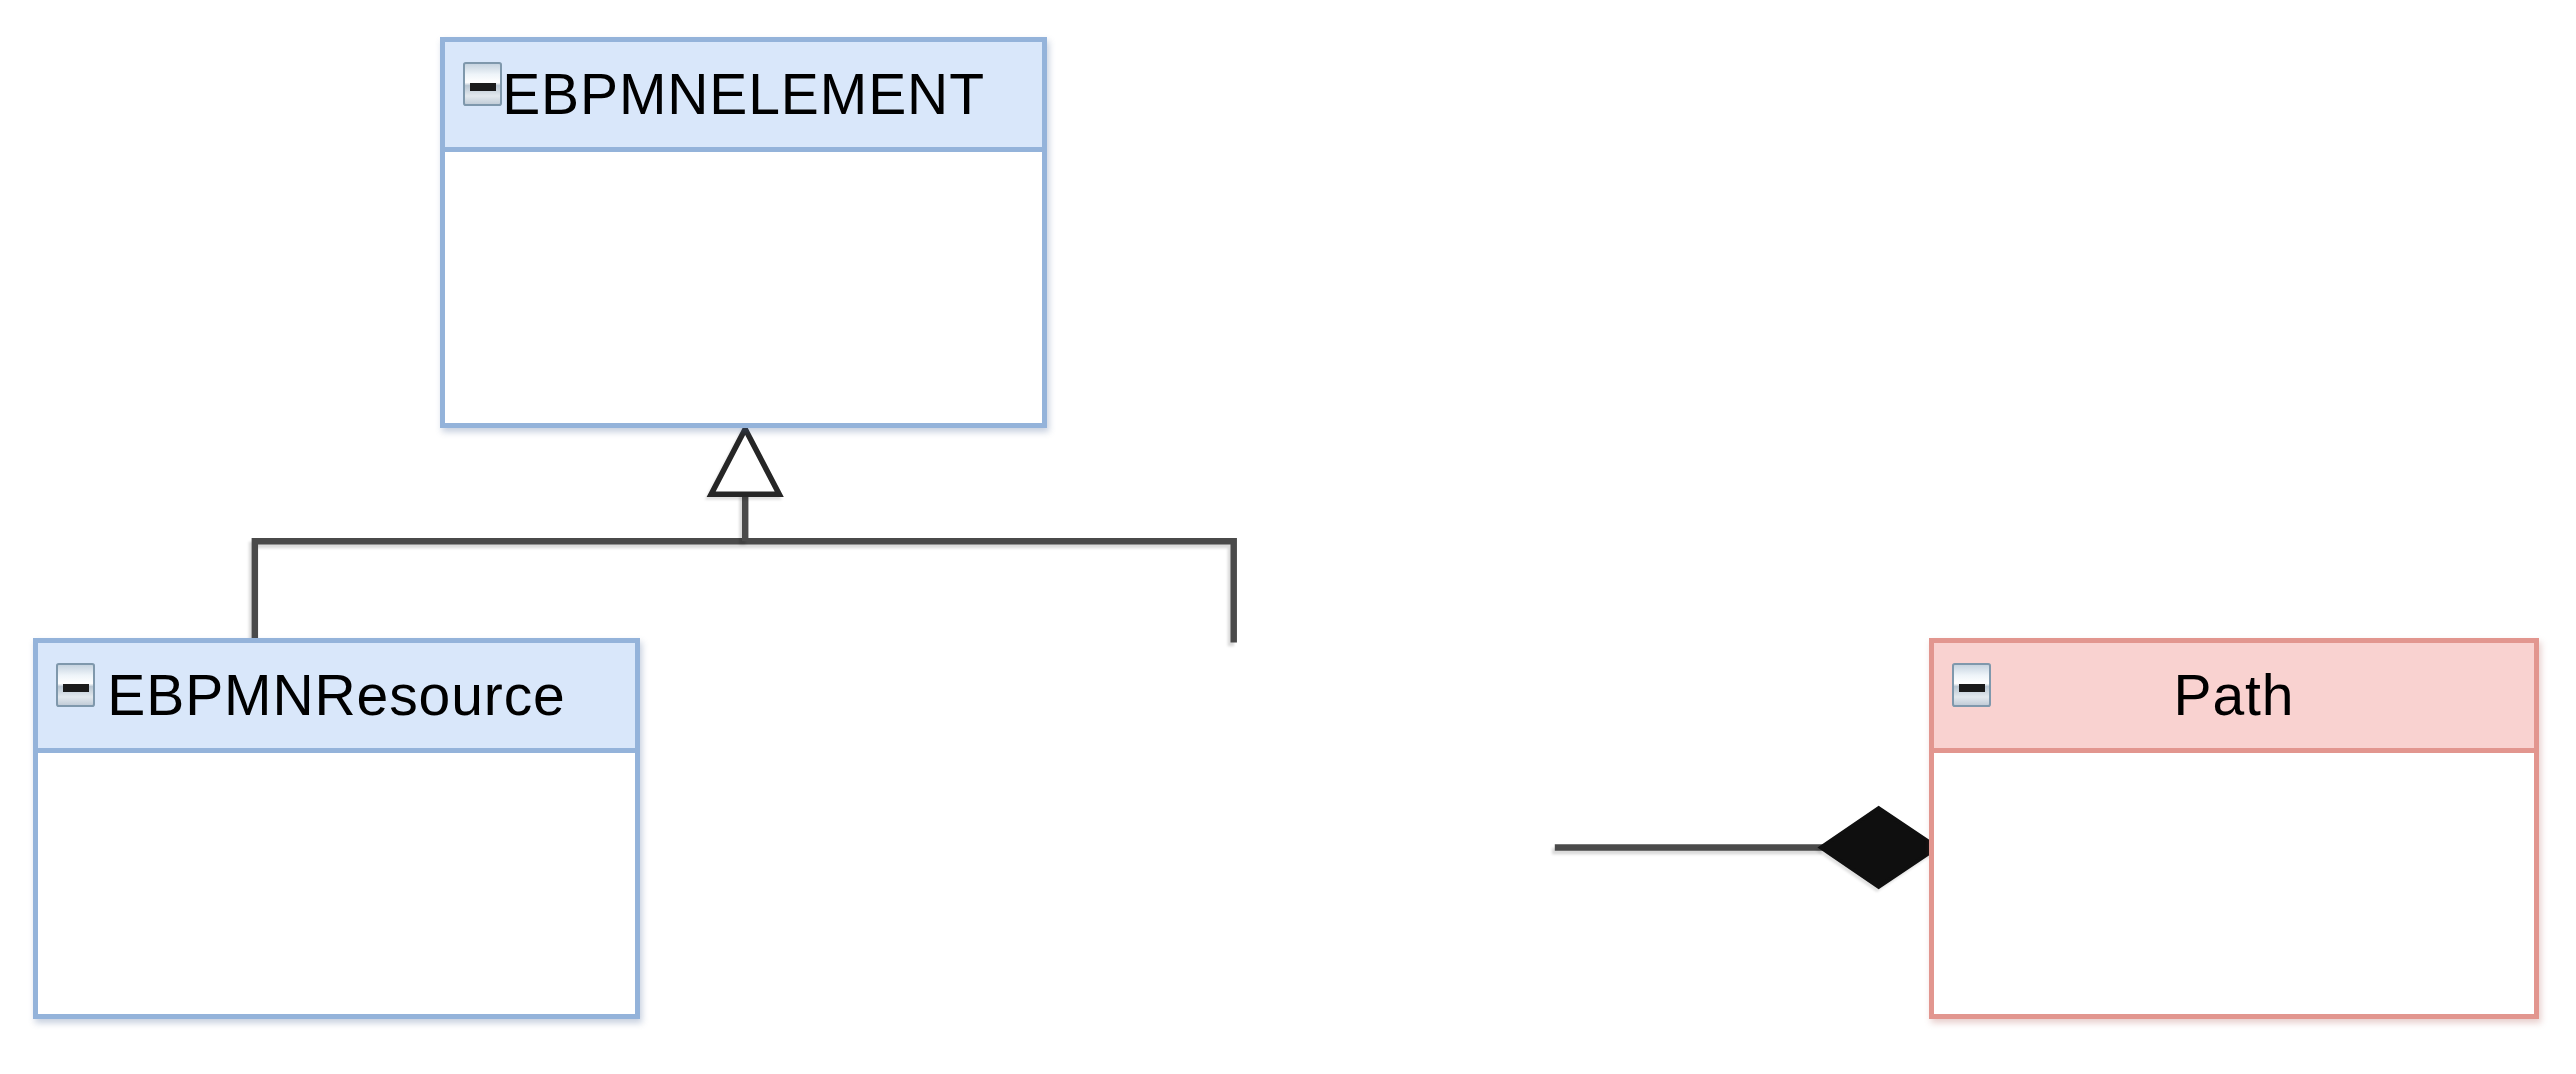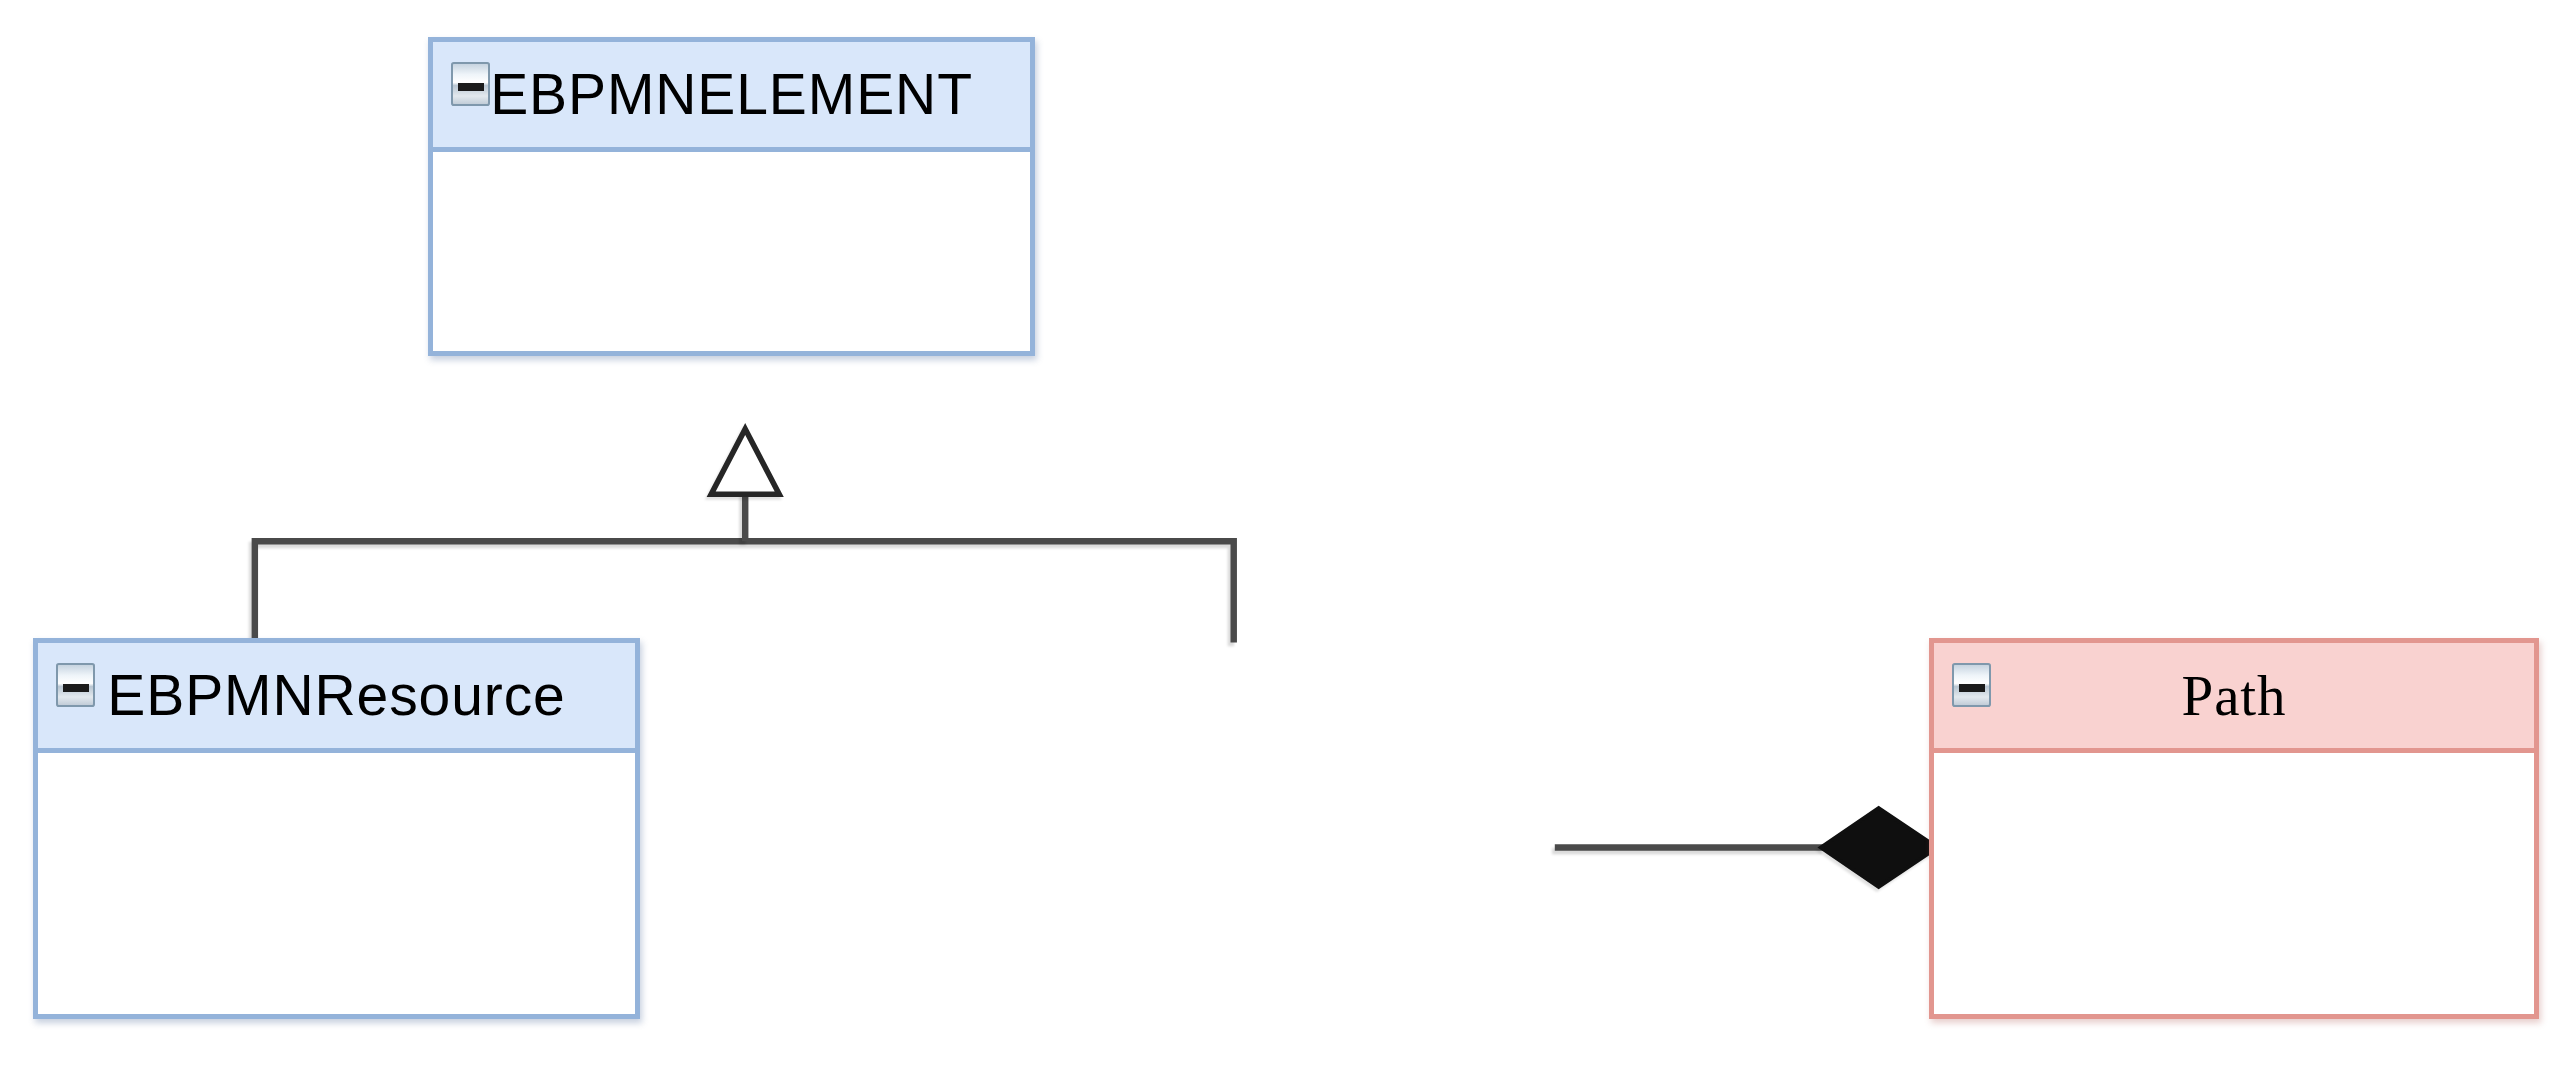--- a/index.html
+++ b/index.html
@@ -117,42 +117,42 @@
   <svg id="edges" viewBox="0 0 2800 1168" xmlns="http://www.w3.org/2000/svg">
 
     <path class="edge-line" d="M277,698 L277,588 L1341,588 L1341,698"></path>
     <path class="edge-line" d="M810,588 L810,534"></path>
     <polygon class="tri-head" points="810,466 847,537 773,537"></polygon>
 
     <path class="edge-line" d="M1690,921 L1983,921"></path>
     <polygon class="dia-head" points="1979,921 2042,878 2106,921 2042,964"></polygon>
   </svg>
 
-  <div class="uml-class blue" style="left:428px; top:37px; width:607px; height:319px;">
+  <div class="uml-class blue" style="left:440px; top:37px; width:607px; height:391px;">
     <div class="uml-header">
       <span class="collapse-icon">
         <span class="minus-bar"></span>
       </span>
       <span>EBPMNELEMENT</span>
     </div>
     <div class="uml-body"></div>
   </div>
 
   <div class="uml-class blue" style="left:33px; top:638px; width:607px; height:381px;gap:7px;">
     <div class="uml-header">
       <span class="collapse-icon">
         <span class="minus-bar"></span>
       </span>
       <span>EBPMNResource</span>
     </div>
     <div class="uml-body"></div>
   </div>
 
 
-  <div class="uml-class red" style="left:1929px; top:638px; width:610px; height:381px;font-family:Liberation Serif, serif;">
+  <div class="uml-class red" style="left:1929px; top:638px; width:610px; height:381px;">
     <div class="uml-header">
       <span class="collapse-icon">
         <span class="minus-bar"></span>
       </span>
       <span>Path</span>
     </div>
     <div class="uml-body"></div>
   </div>
 
 </div>

